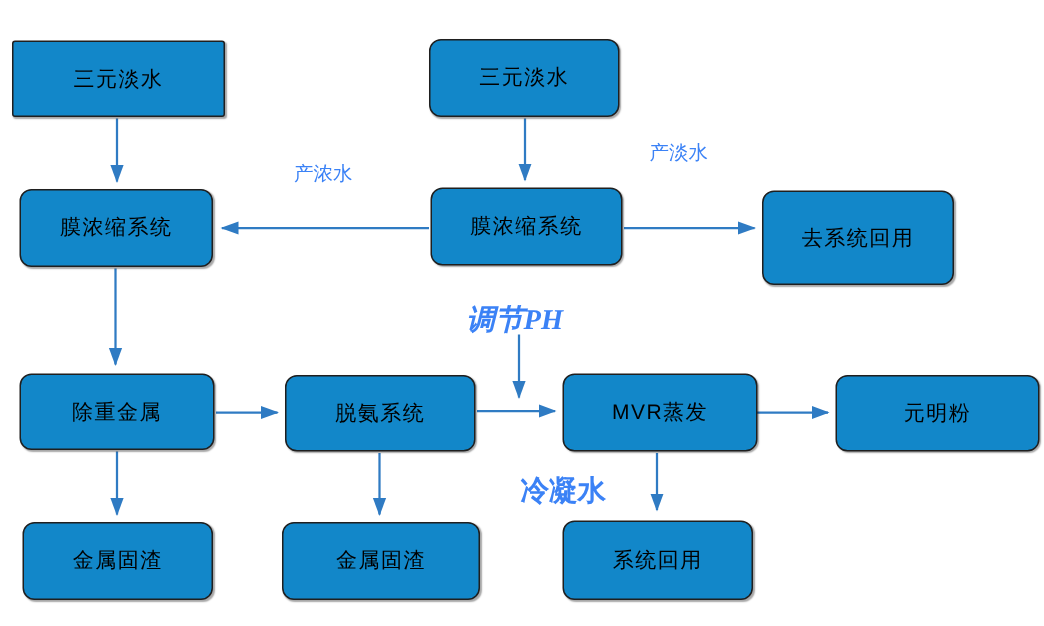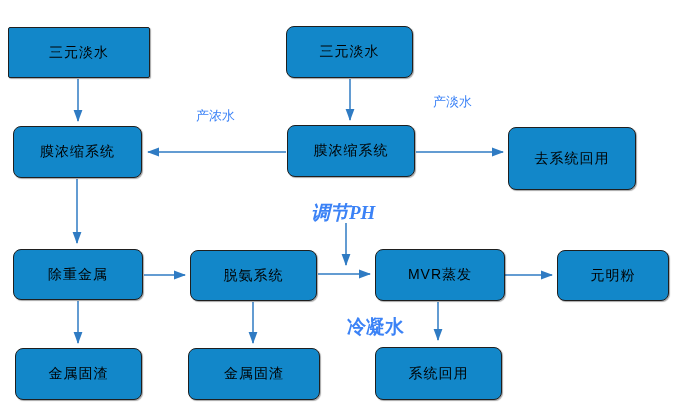--- a/index.html
+++ b/index.html
@@ -78,21 +78,21 @@
   <div class="box sq" style="left:8px;top:27px;width:142px;height:51px;">三元淡水</div>
   <div class="box" style="left:286px;top:26px;width:127px;height:52px;">三元淡水</div>
 
   <div class="box" style="left:13px;top:126px;width:129px;height:52px;">膜浓缩系统</div>
   <div class="box" style="left:287px;top:125px;width:128px;height:52px;">膜浓缩系统</div>
   <div class="box" style="left:508px;top:127px;width:128px;height:63px;">去系统回用</div>
 
   <div class="box" style="left:13px;top:249px;width:130px;height:51px;">除重金属</div>
   <div class="box" style="left:190px;top:250px;width:127px;height:51px;">脱氨系统</div>
   <div class="box" style="left:375px;top:249px;width:130px;height:52px;text-align:center;">MVR蒸发</div>
-  <div class="box" style="left:557px;top:250px;width:112px;height:51px;">元明粉</div>
+  <div class="box" style="left:557px;top:250px;width:136px;height:51px;">元明粉</div>
 
   <div class="box" style="left:15px;top:348px;width:127px;height:52px;">金属固渣</div>
   <div class="box" style="left:188px;top:348px;width:132px;height:52px;">金属固渣</div>
   <div class="box" style="left:375px;top:347px;width:127px;height:53px;">系统回用</div>
 
   <div class="edge-label small" style="left:196px;top:107px;">产浓水</div>
   <div class="edge-label small" style="left:433px;top:93px;">产淡水</div>
   <div class="edge-label big" style="left:311px;top:200px;font-style:italic;">调节PH</div>
   <div class="edge-label big" style="left:347px;top:314px;">冷凝水</div>
 

